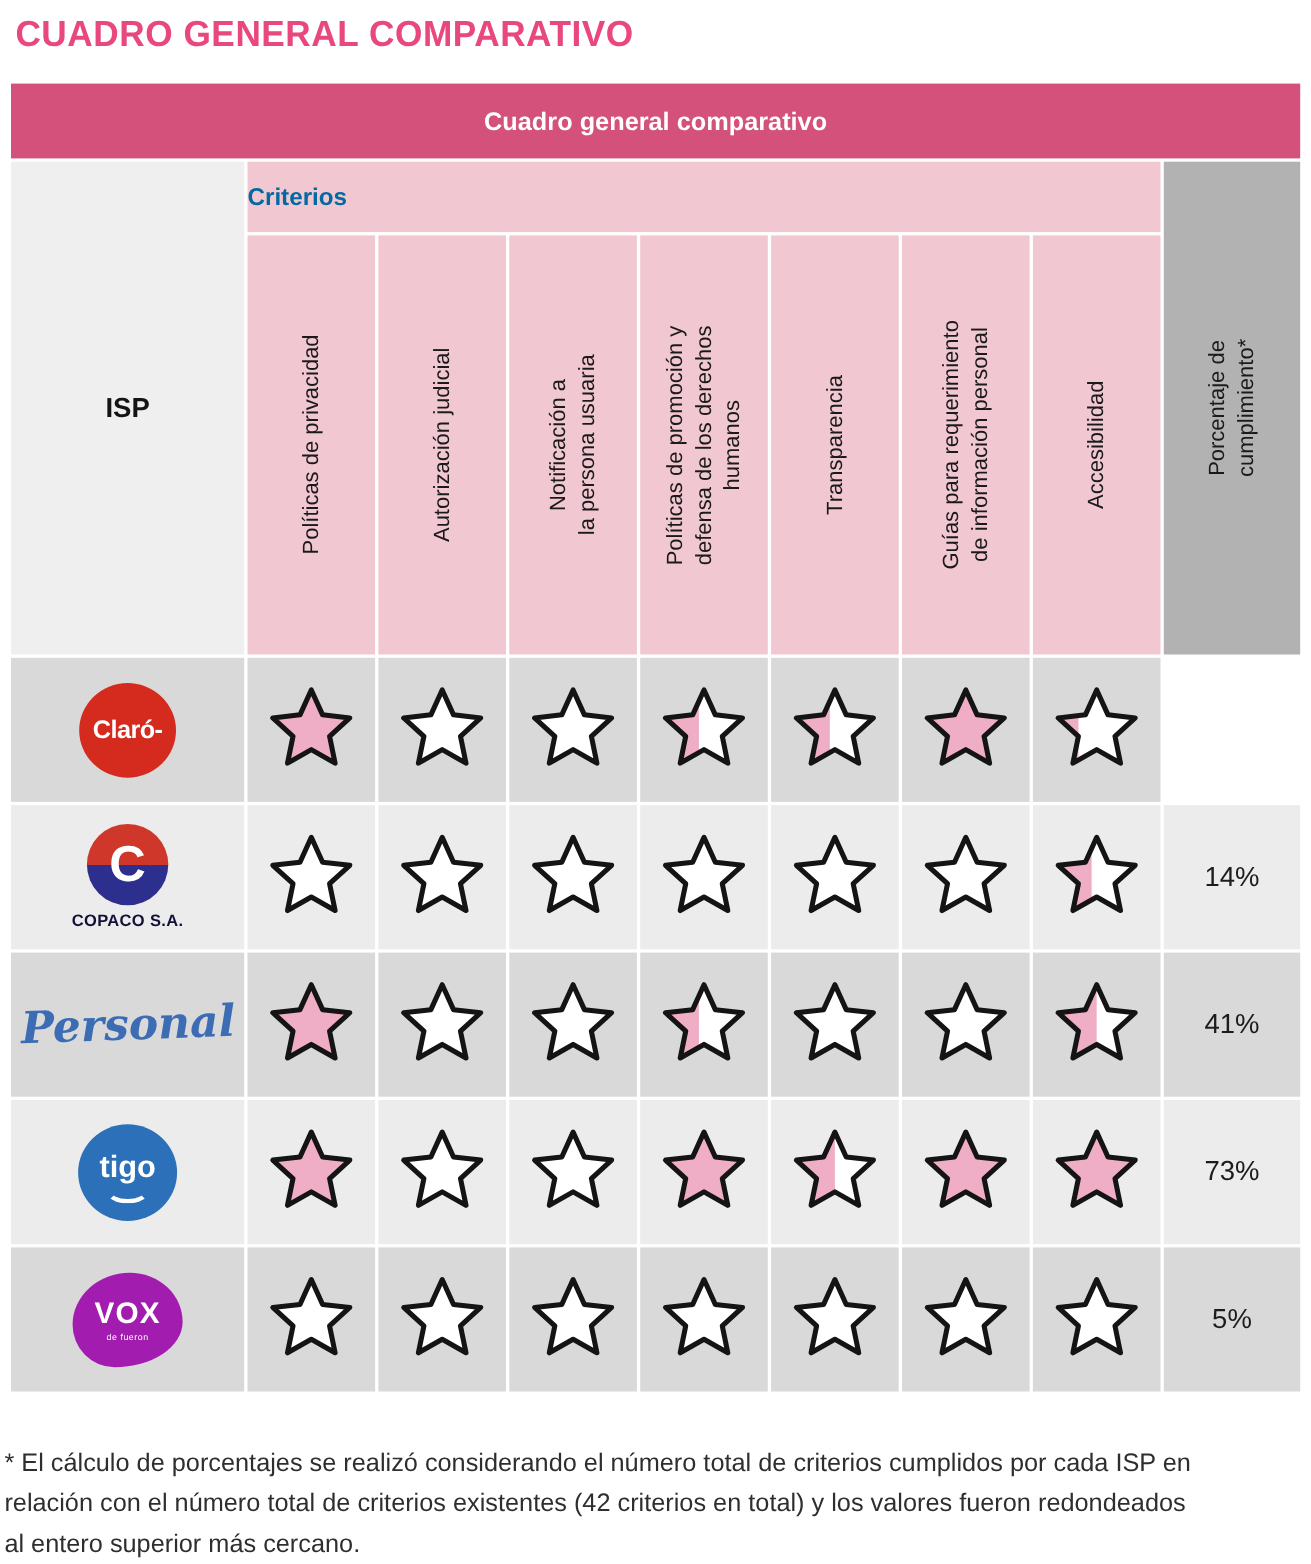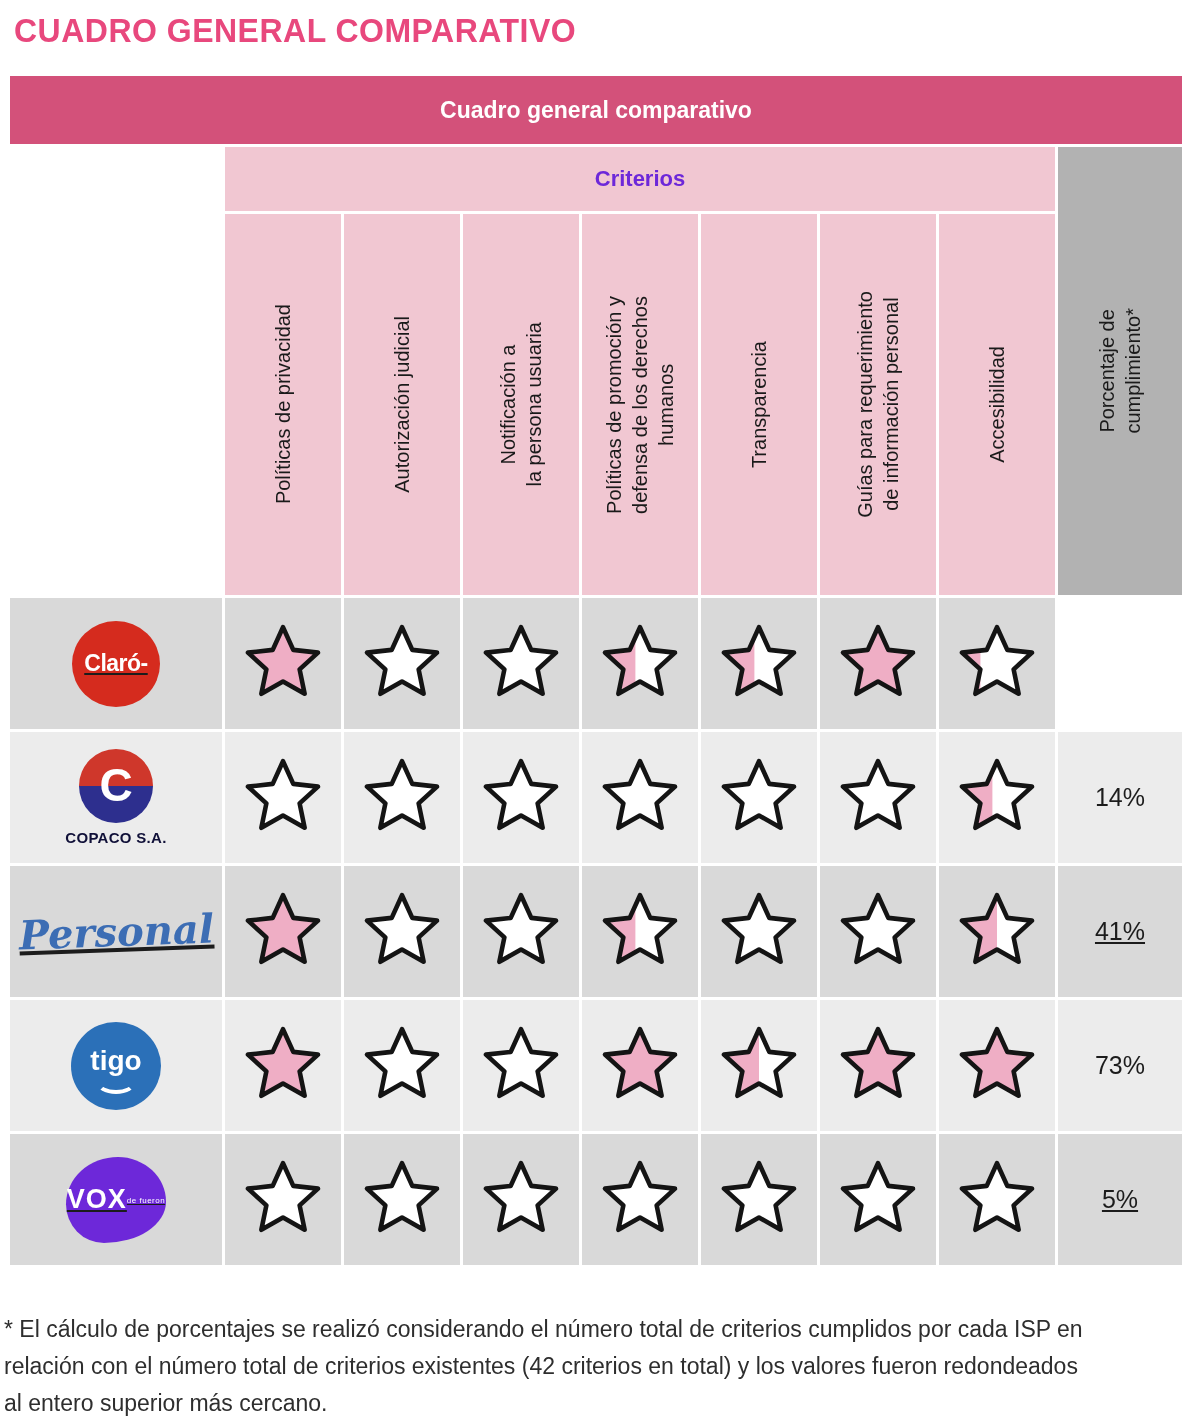--- a/index.html
+++ b/index.html
@@ -27,22 +27,22 @@
     grid-template-rows:64px 381px;
     gap:3px;background:#fff;
   }
   .cell-isp{
     grid-column:1;grid-row:1/3;background:#efefef;
     display:flex;align-items:center;justify-content:center;
     font-size:25px;font-weight:800;color:#141414;
   }
   .cell-criterios{
     grid-column:2/9;grid-row:1;background:#f1c7d2;
-    display:flex;align-items:center;justify-content:center;
-    font-size:22px;font-weight:700;color:#6d28d9;
+    display:flex;align-items:center;justify-content:flex-start;
+    font-size:22px;font-weight:700;color:#0369a1;
   }
   .cell-pct-header{
     grid-column:9;grid-row:1/3;background:#b2b2b2;
     display:flex;align-items:center;justify-content:center;
   }
   .cell-label{
     background:#f1c7d2;grid-row:2;
     display:flex;align-items:center;justify-content:center;
   }
   .vlabel{
@@ -52,21 +52,21 @@
     text-align:center;
     font-size:20px;line-height:1.3;color:#1a1a1a;
   }
 
   .body-row{
     display:grid;
     grid-template-columns:212px repeat(7,1fr) 124px;
     gap:3px;height:131px;margin-top:3px;background:#fff;
   }
   .body-row .cell{display:flex;align-items:center;justify-content:center;}
-  .row-dark .cell{background:#d9d9d9;text-decoration:underline;}
+  .row-dark .cell{background:#d9d9d9;}
   .row-light .cell{background:#ececec;}
   .pct-value{font-size:25px;color:#1c1c1c;}
 
   
   .logo-claro{width:88px;height:86px;background:#d52b1e;border-radius:50%;
     display:flex;align-items:center;justify-content:center;}
   .logo-claro span{color:#fff;font-weight:700;font-size:23px;letter-spacing:-.5px;}
 
   .logo-copaco{display:flex;flex-direction:column;align-items:center;}
   .copaco-circle{width:74px;height:74px;border-radius:50%;
@@ -77,43 +77,46 @@
 
   .logo-personal{font-family:"DejaVu Serif",serif;font-style:italic;font-weight:700;
     color:#3c6db4;font-size:40px;transform:rotate(-2deg);}
 
   .logo-tigo{width:90px;height:88px;border-radius:50%;background:#2b70b8;
     position:relative;display:flex;align-items:center;justify-content:center;}
   .tigo-text{color:#fff;font-weight:700;font-size:28px;margin-top:-10px;}
   .tigo-smile{position:absolute;bottom:16px;left:50%;transform:translateX(-50%);
     width:32px;height:16px;border:4px solid transparent;border-bottom:4px solid #fff;border-radius:50%;}
 
-  .logo-vox{width:100px;height:86px;background:#6d28d9;
+  .logo-vox{width:100px;height:86px;background:#a21caf;
     border-radius:52% 48% 62% 38% / 55% 52% 48% 45%;
-    display:flex;flex-direction:row;align-items:center;justify-content:center;}
+    display:flex;flex-direction:column;align-items:center;justify-content:center;}
   .vox-text{color:#fff;font-weight:800;font-size:27px;letter-spacing:1px;}
   .vox-caption{color:#fff;font-size:8px;margin-top:1px;letter-spacing:.5px;}
 
   .footnote{
     margin:46px 4px 0 4px;
     font-size:23px;line-height:1.6;color:#2e2e2e;
     white-space:pre-line;
   }
 </style>
 </head>
 <body>
 
 <h1 class="page-title">CUADRO GENERAL COMPARATIVO</h1>
 
 <div class="table-wrap">
   <div class="banner">
     <span>Cuadro general comparativo</span>
   </div>
 
   <div class="header-grid" id="header-grid">
+    <div class="cell-isp">
+      <span>ISP</span>
+    </div>
     <div class="cell-criterios">
       <span>Criterios</span>
     </div>
     <div class="cell-pct-header">
       <span class="vlabel">Porcentaje de
 cumplimiento*</span>
     </div>
 
   <div class="cell-label" style="grid-column: 2;">
         <span class="vlabel">Políticas de privacidad</span>

